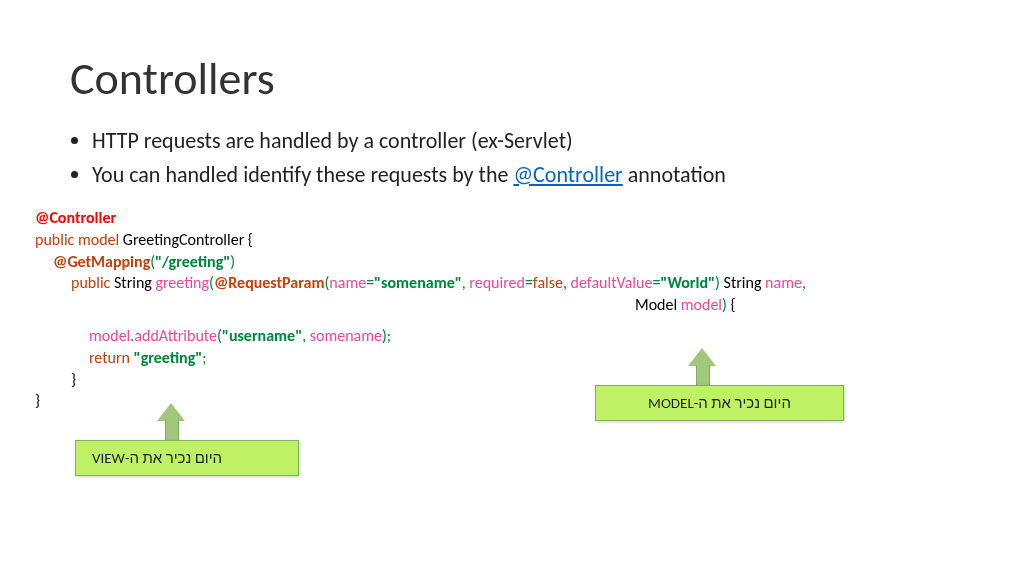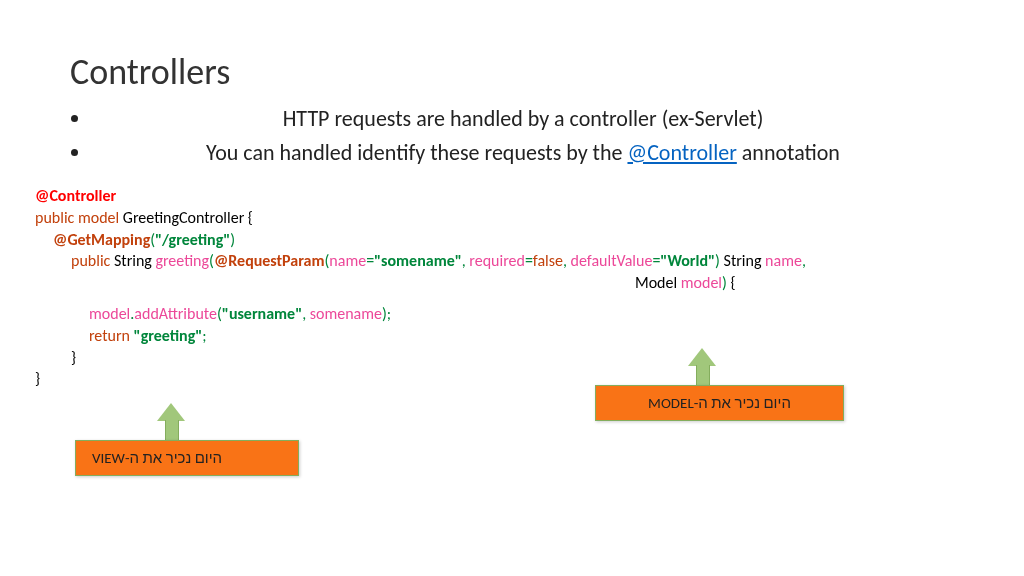--- a/index.html
+++ b/index.html
@@ -9,29 +9,28 @@
     height: 576px;
     font-family: Calibri, Arial, sans-serif;
     background: #ffffff;
     position: relative;
     overflow: hidden;
   }
   .slide {
     padding: 50px 70px 20px 70px;
   }
   .title {
-    font-size: 36px;
+    font-size: 46px;
     color: #333;
-    margin: 0 0 10px 0;
+    margin: 0 0 20px 0;
     font-weight: 400;
   }
   .bullets {
     margin: 0 0 18px 0;
     padding-left: 22px;
-    text-align: center;
   }
   .bullets li {
     font-size: 22px;
     color: #222;
     margin-bottom: 4px;
     line-height: 1.35;
   }
   .link {
     color: #0563c1;
     text-decoration: underline;
@@ -45,21 +44,21 @@
   }
   .red    { color: #ff0000; }
   .blue   { color: #c2410c; }
   .purple { color: #000000; }
   .green  { color: #00863b; }
   .black  { color: #ec4899; }
   .bold   { font-weight: 600; }
 
   .callout {
     position: absolute;
-    background: #f97316;
+    background: #bef264;
     border: 1px solid #84ad5d;
     color: #222;
     font-size: 15px;
     padding: 8px 16px;
     text-align: center;
     box-shadow: 1px 1px 3px rgba(0,0,0,0.2);
   }
   .arrow-stem {
     position: absolute;
     background: #a1c77b;

